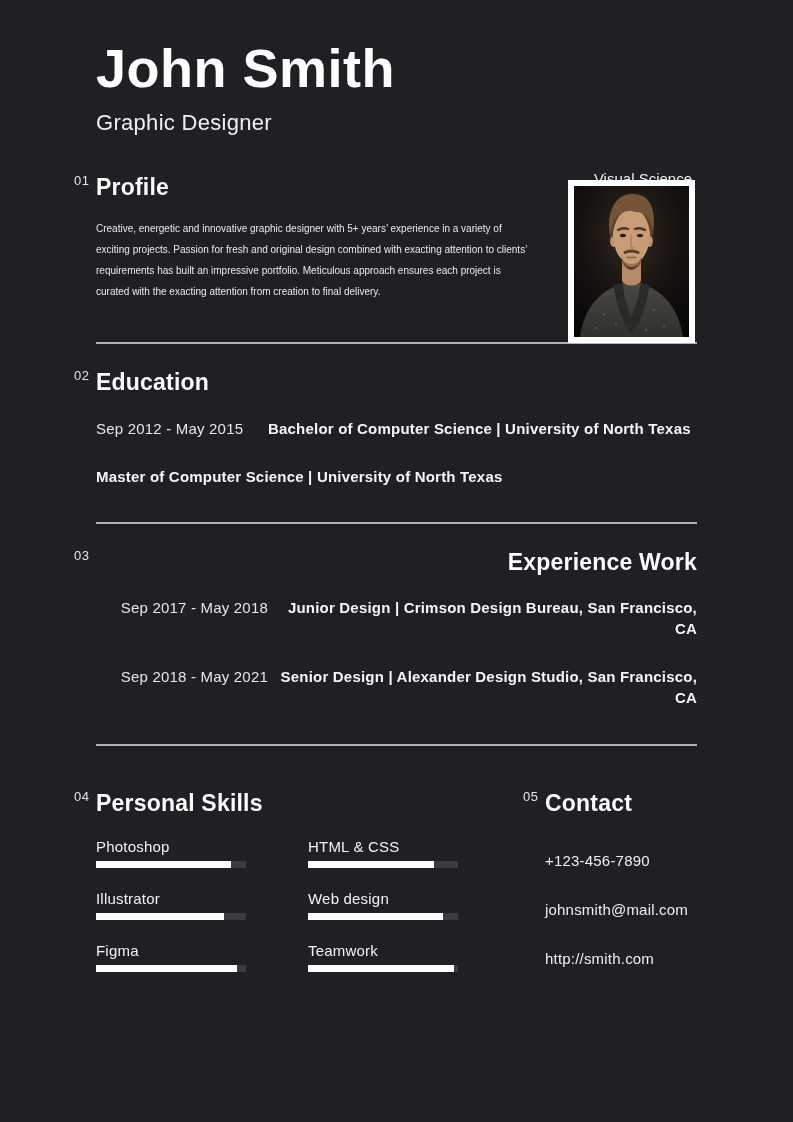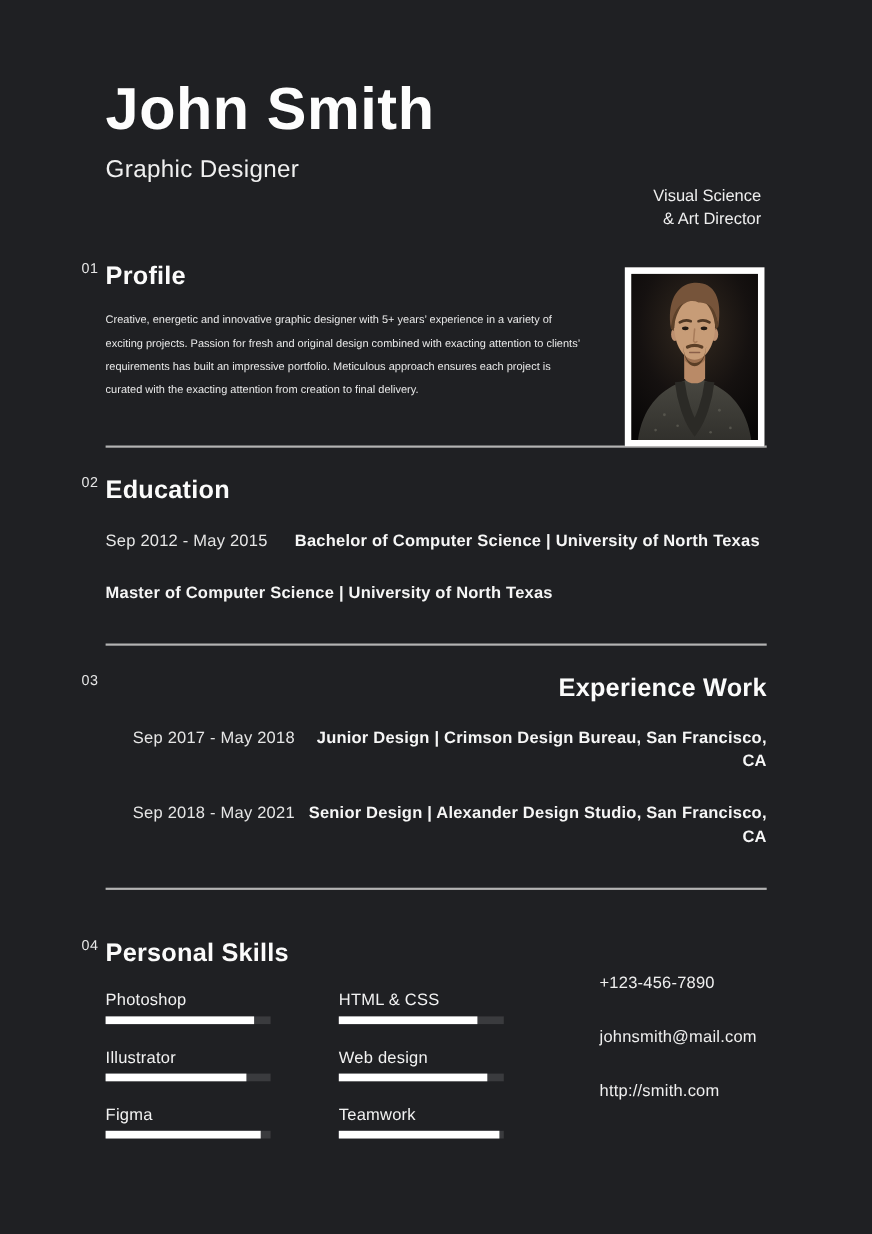--- a/index.html
+++ b/index.html
@@ -5,21 +5,21 @@
   * { box-sizing: border-box; }
   html, body { margin: 0; padding: 0; background: #101113; }
   .page {
     position: relative;
     width: 793px;
     height: 1122px;
     margin: 0 auto;
     background: #1f2023;
     color: #ffffff;
     font-family: "Liberation Sans", sans-serif;
-    padding: 70px 96px 0 96px;
+    padding: 39px 96px 0 96px;
     overflow: hidden;
   }
 
   
   .name {
     margin: 0;
     font-size: 54px;
     line-height: 1.1;
     font-weight: 700;
     letter-spacing: 0.5px;
@@ -56,21 +56,21 @@
   .section-num {
     position: absolute;
     left: -22px;
     top: -6px;
     font-size: 13px;
     font-weight: 400;
     color: #e6e6e6;
     letter-spacing: 0.5px;
   }
 
-  .section-profile { margin-top: 68px; }
+  .section-profile { margin-top: 36px; }
   .profile-body {
     margin: 16px 0 0 0;
     width: 440px;
     font-size: 10px;
     line-height: 21px;
     color: #e9e9e9;
   }
   .photo-frame {
     position: absolute;
     top: 8px;
@@ -310,20 +310,24 @@
         <div class="skill-item">
           <div class="skill-label">Teamwork</div>
           <div class="skill-track">
             <div class="skill-fill" style="width: 97%;"></div>
           </div>
         </div>
       </div>
     </section>
 
     <section class="section section-contact">
+      <h2 class="section-heading">
+        <span class="section-num">05</span>
+        <span>Contact</span>
+      </h2>
       <div class="contact-items">
         <div class="contact-item">+123-456-7890</div>
         <div class="contact-item">johnsmith@mail.com</div>
         <div class="contact-item">http://smith.com</div>
       </div>
     </section>
 
   </div>
 
 </div>

